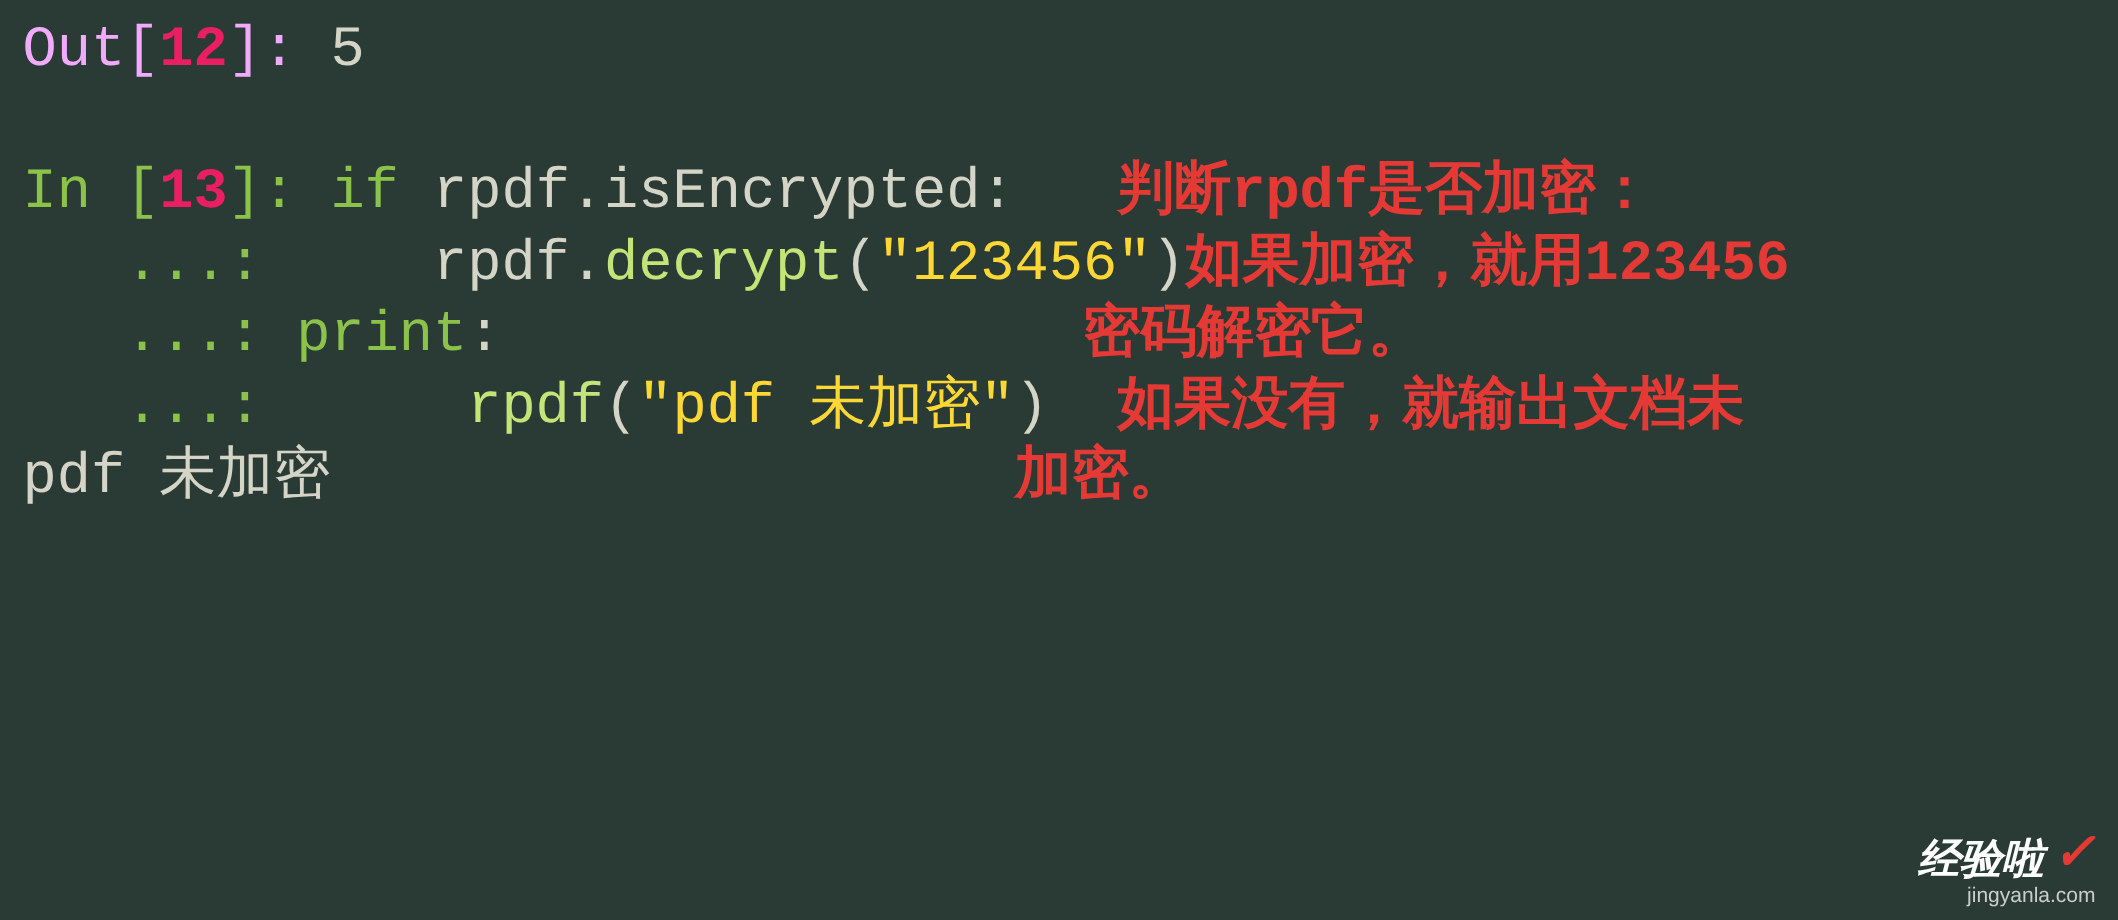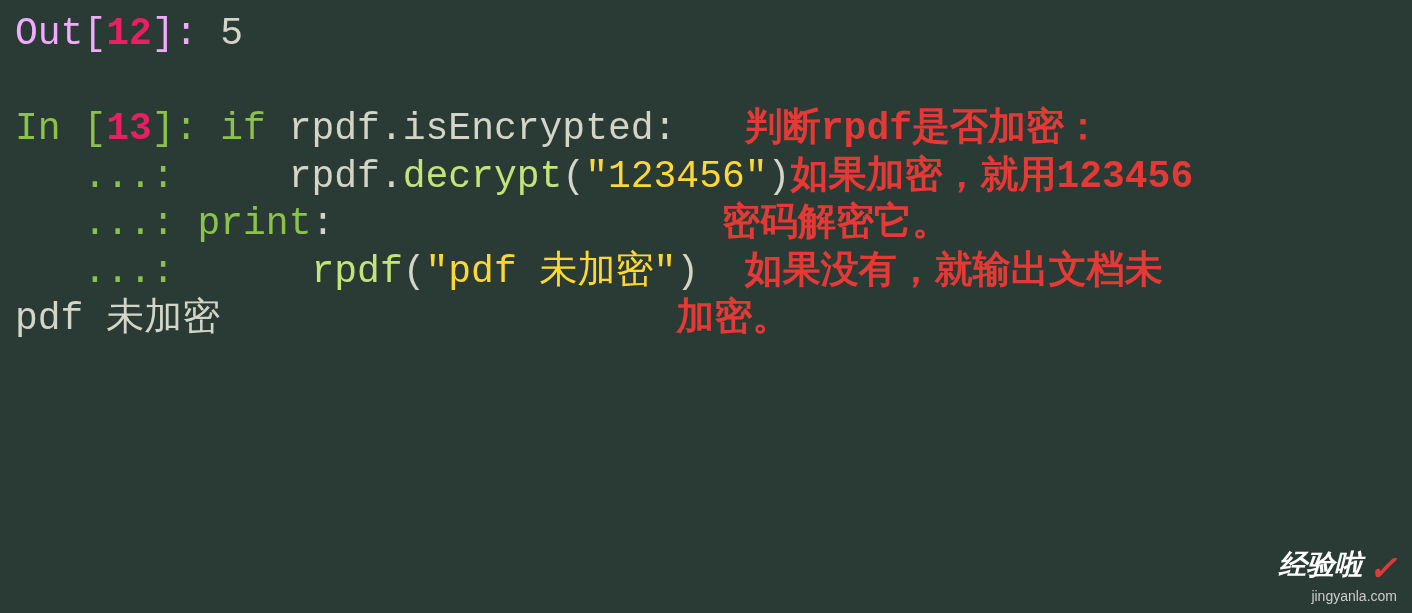--- a/index.html
+++ b/index.html
@@ -10,21 +10,21 @@
 .num{color:#e91e63;font-weight:600}
 .bracket{color:#8BC34A}
 .kw{color:#8BC34A}
 .fn{color:#c5e478}
 .txt{color:#d4d4c7}
 .str{color:#fdd835}
 .paren{color:#d4d4c7}
 .comment{color:#e53935;font-weight:600}
 .output{color:#d4d4c7}
 .watermark{position:absolute;right:15px;bottom:8px;text-align:right;color:#fff;font-family:Arial,sans-serif}
-.watermark .big{font-size:28px;font-weight:700;font-style:italic;display:flex;align-items:flex-start;gap:6px}
+.watermark .big{font-size:28px;font-weight:700;font-style:italic;display:flex;align-items:flex-end;gap:6px}
 .watermark .small{font-size:14px;color:#ccc;margin-top:-2px}
 .check{color:#e53935;font-size:34px;font-weight:700}
 </style>
 </head>
 <body>
 <div class="container">
 
 
 <div class="line"><span class="prompt-out">Out</span><span class="prompt-out">[</span><span class="num">12</span><span class="prompt-out">]: </span><span class="output">5</span></div>
 

